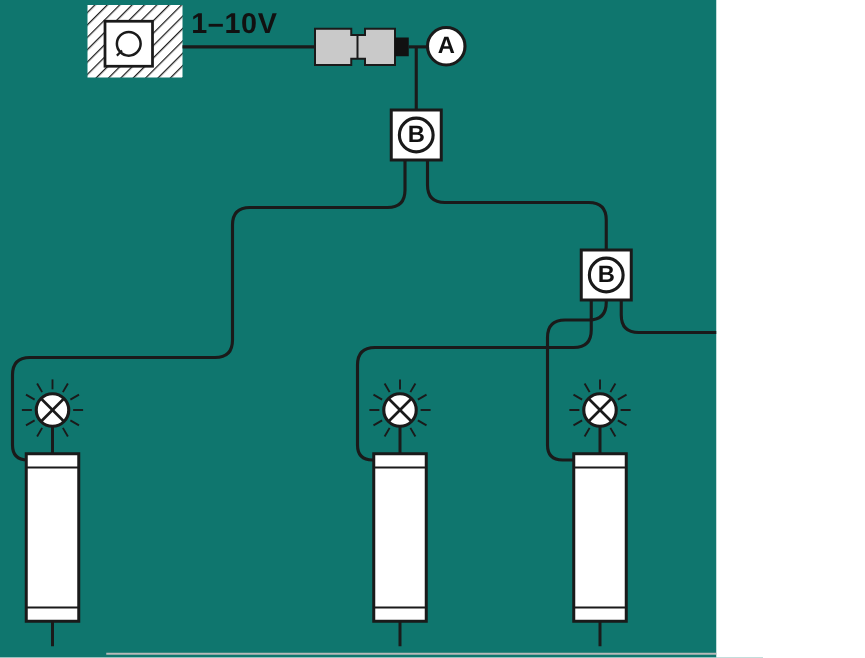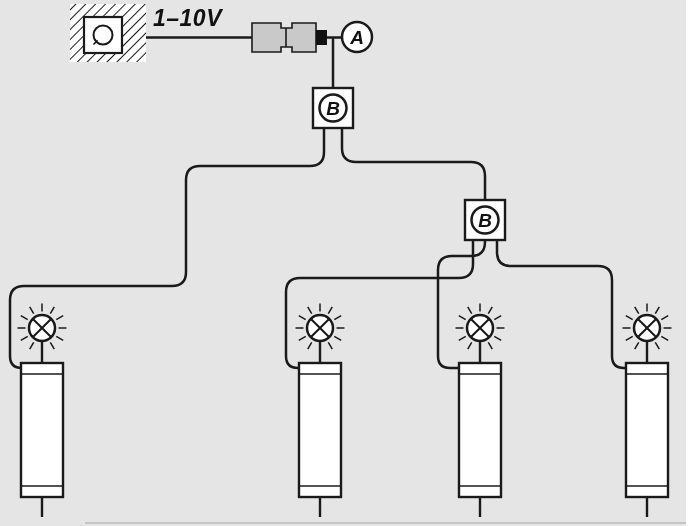--- a/index.html
+++ b/index.html
@@ -1,18 +1,18 @@
 <!DOCTYPE html>
 <html><head>
 <meta charset="utf-8">
 <style>
   html,body { margin:0; padding:0; background:#ffffff; }
   .stage {
-    width:686px; height:526px; position:relative; background:#e5e5e5;
-    overflow:hidden; font-family:"Liberation Sans", sans-serif;font-style:italic;
+    width:573px; height:526px; position:relative; background:#0f766e;
+    overflow:hidden; font-family:"Liberation Sans", sans-serif;
   }
   svg { display:block; }
   svg text { font-family:"Liberation Sans", sans-serif; fill:#111111; }
   .lbl-signal { font-size:23px; font-weight:bold; letter-spacing:0.5px; }
   .lbl-node   { font-size:19px; font-weight:bold; text-anchor:middle; }
   .wire  { fill:none; stroke:#1a1a1a; stroke-width:2.5; stroke-linejoin:round; stroke-linecap:butt; }
   .boxw  { fill:#ffffff; stroke:#1a1a1a; stroke-width:2.4; }
   .circw { fill:#ffffff; stroke:#1a1a1a; stroke-width:2.5; }
   .thin  { stroke:#1a1a1a; stroke-width:1.6; fill:none; }
   .w2    { stroke:#1a1a1a; stroke-width:2.4; fill:none; }

